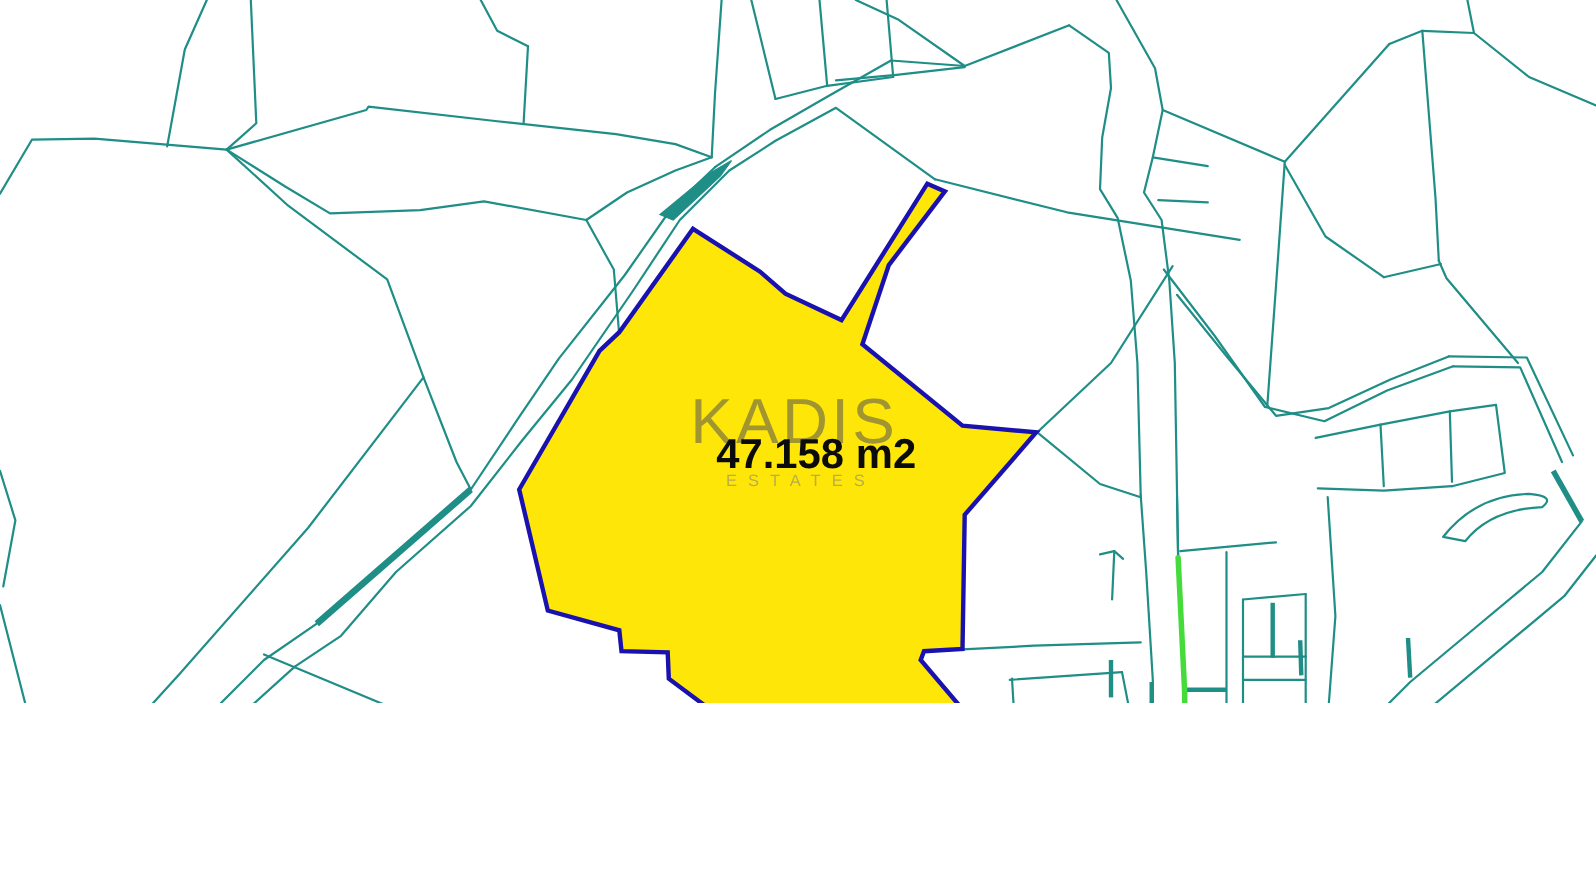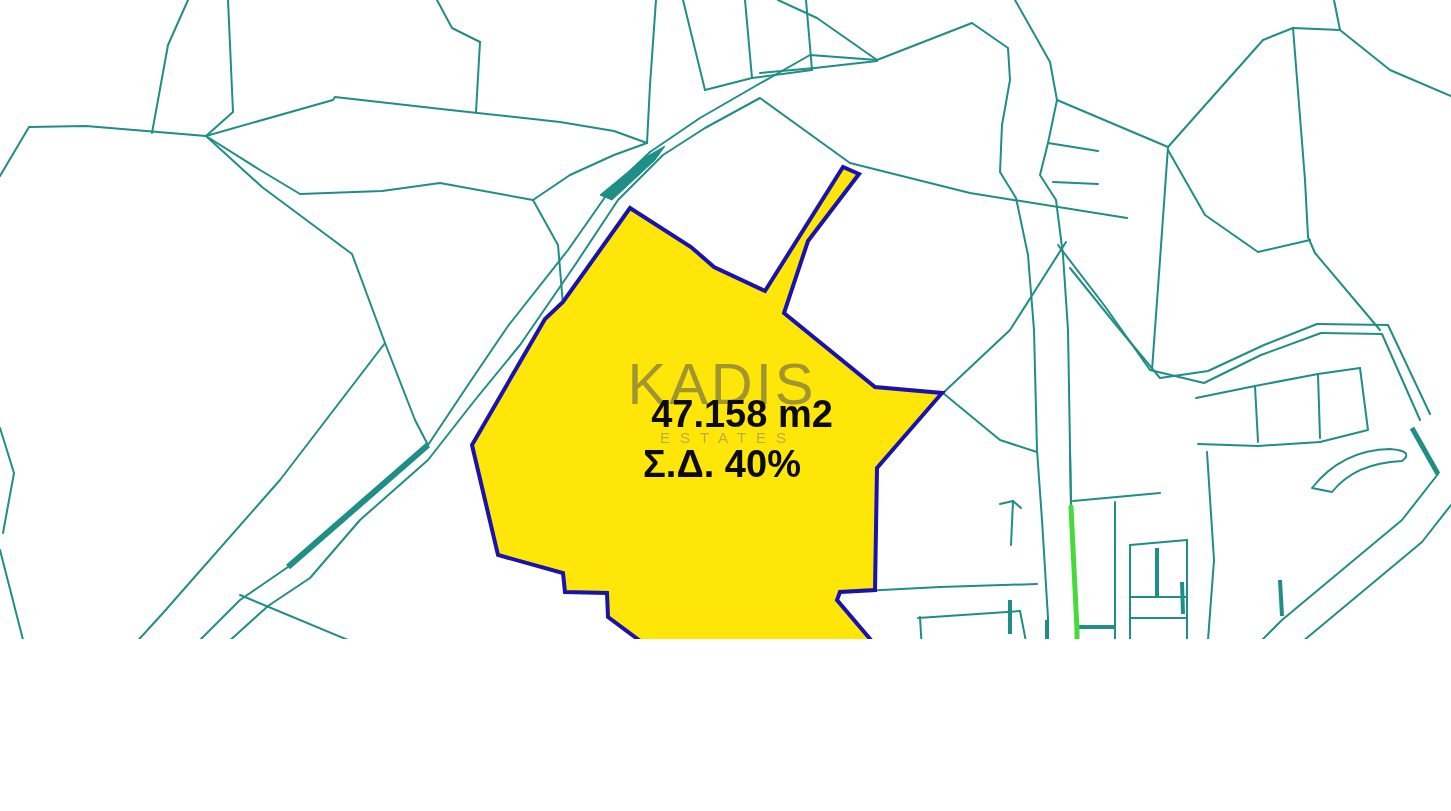--- a/index.html
+++ b/index.html
@@ -128,14 +128,13 @@
       <polygon points="600,195 646,157 665,146 655,160 612,200" fill="#1F8E86" stroke="#1F8E86" stroke-width="1"></polygon>
       <polyline points="1071,507 1077,630 1077,700 1079,745 1086,781 1094,795 1113,802 1141,805 1203,806" fill="none" stroke="#45DB3B" stroke-width="5" stroke-linejoin="round" stroke-linecap="round"></polyline>
       <polyline points="1249,811 1257,787" fill="none" stroke="#45DB3B" stroke-width="6" stroke-linejoin="round" stroke-linecap="round"></polyline>
       <polygon points="822,757 842,760 836,785 830,811 806,811 814,783" fill="#45DB3B" stroke="#1F8E86" stroke-width="1.5"></polygon>
       <polygon points="630,208 691,247 714,267 765,291 843,167 859,174 808,241 784,313 875,387 942,393 877,468 875,590 840,592 837,600 882,653 887,760 827,753 782,748 748,738 747,697 705,693 703,670 667,667 663,658 608,617 607,593 565,592 563,573 498,555 472,445 545,319 563,302" fill="#FFE609" stroke="#1A12B0" stroke-width="4" stroke-linejoin="miter"></polygon>
     </svg>
 
   <div class="overlay" id="wm-brand">KADIS</div>
   <div class="overlay" id="wm-sub">ESTATES</div>
   <div class="overlay" id="area-label">47.158 m2</div>
-  <div class="overlay" id="density-label">Σ.Δ. 40%</div>
 </div>
 
 </body></html>

